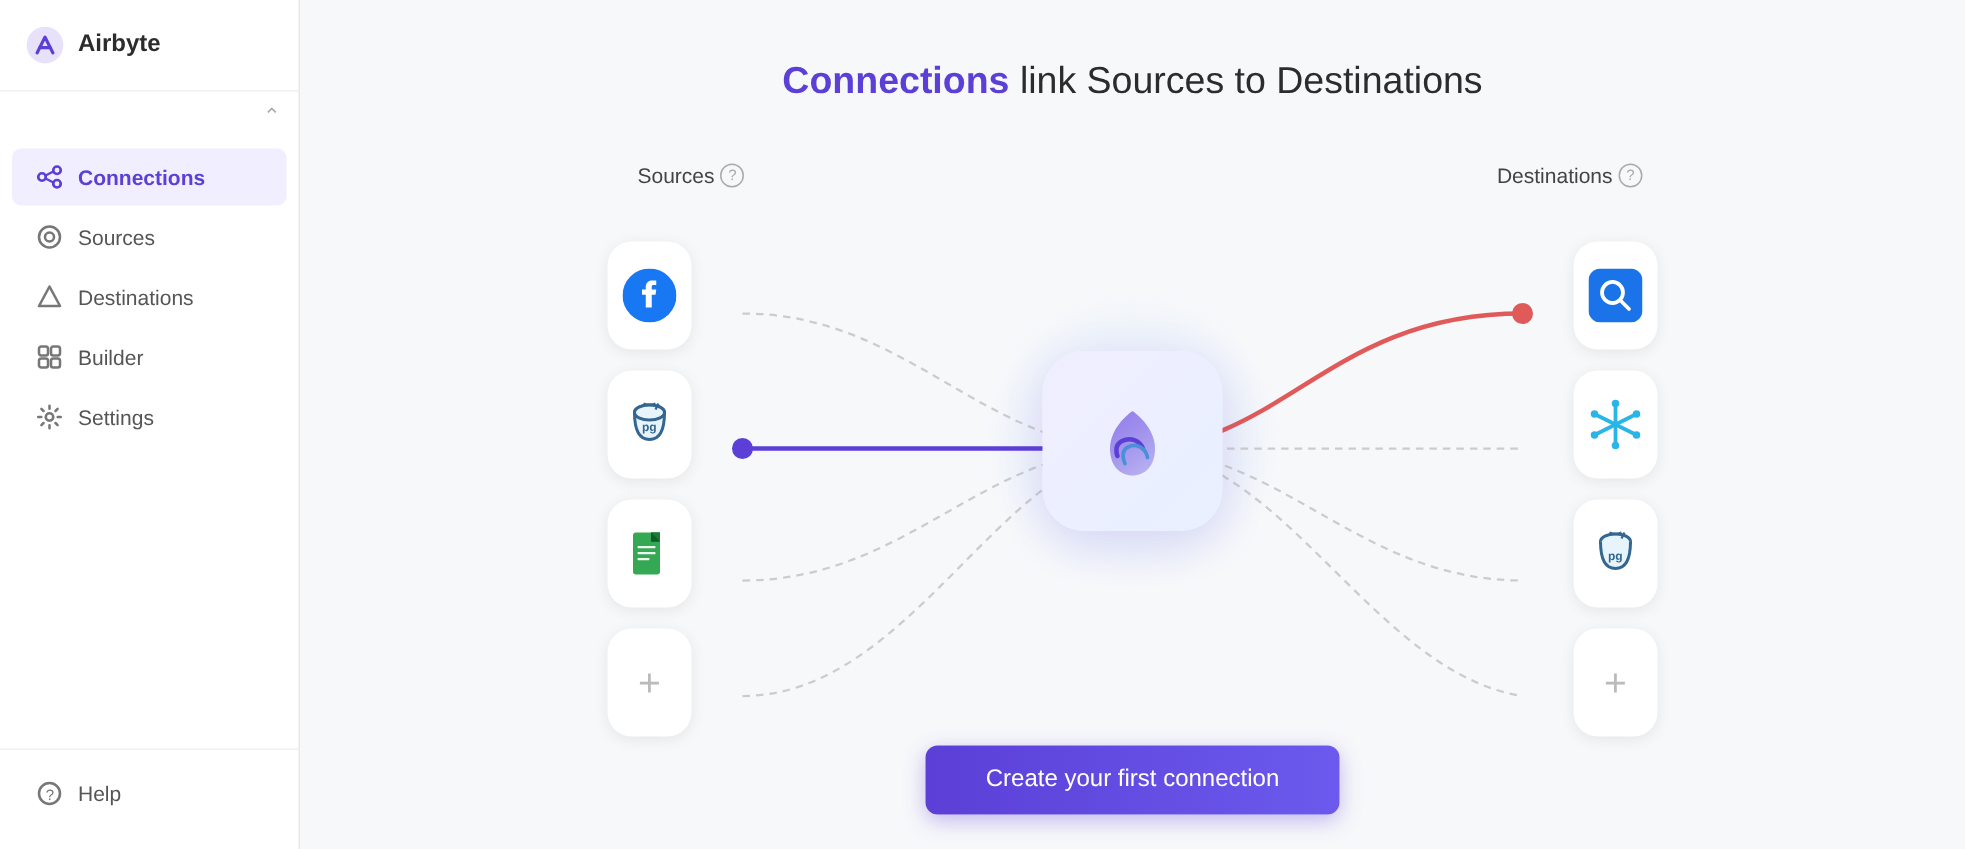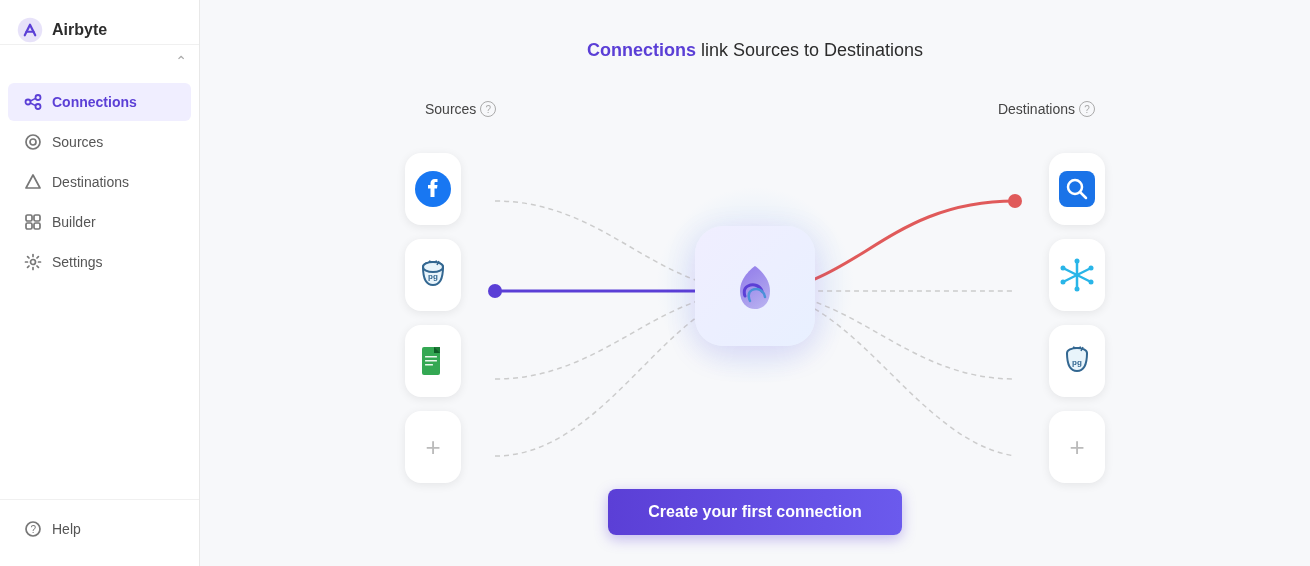--- a/index.html
+++ b/index.html
@@ -20,21 +20,21 @@
       border-right: 1px solid #e8e8e8;
       display: flex;
       flex-direction: column;
       height: 566px;
     }
 
     .sidebar-logo {
       display: flex;
       align-items: center;
       gap: 8px;
-      padding: 16px 16px 0 16px;
+      padding: 16px 16px 16px 16px;
       border-bottom: 1px solid #f0f0f0;
     }
 
     .logo-icon {
       width: 28px;
       height: 28px;
     }
 
     .logo-text {
       font-size: 16px;
@@ -99,21 +99,21 @@
       display: flex;
       flex-direction: column;
       align-items: center;
       padding: 40px 20px 20px;
       background: #f7f8fa;
       position: relative;
       overflow: hidden;
     }
 
     .page-heading {
-      font-size: 18px;
+      font-size: 25px;
       font-weight: 400;
       color: #2c2c2c;
       margin-bottom: 40px;
       text-align: center;
     }
 
     .page-heading .highlight {
       color: #5b3fd6;
       font-weight: 700;
     }
@@ -236,21 +236,21 @@
 
     
     .cta-button {
       margin-top: 18px;
       background: linear-gradient(90deg, #5b3fd6, #6b5aed);
       color: #fff;
       border: none;
       border-radius: 8px;
       padding: 14px 40px;
       font-size: 16px;
-      font-weight: 700;
+      font-weight: 400;
       cursor: pointer;
       box-shadow: 0 4px 14px rgba(91,63,214,0.35);
       transition: box-shadow 0.15s;
       text-align: right;
     }
   </style>
 </head>
 <body>
 
 <nav class="sidebar">

